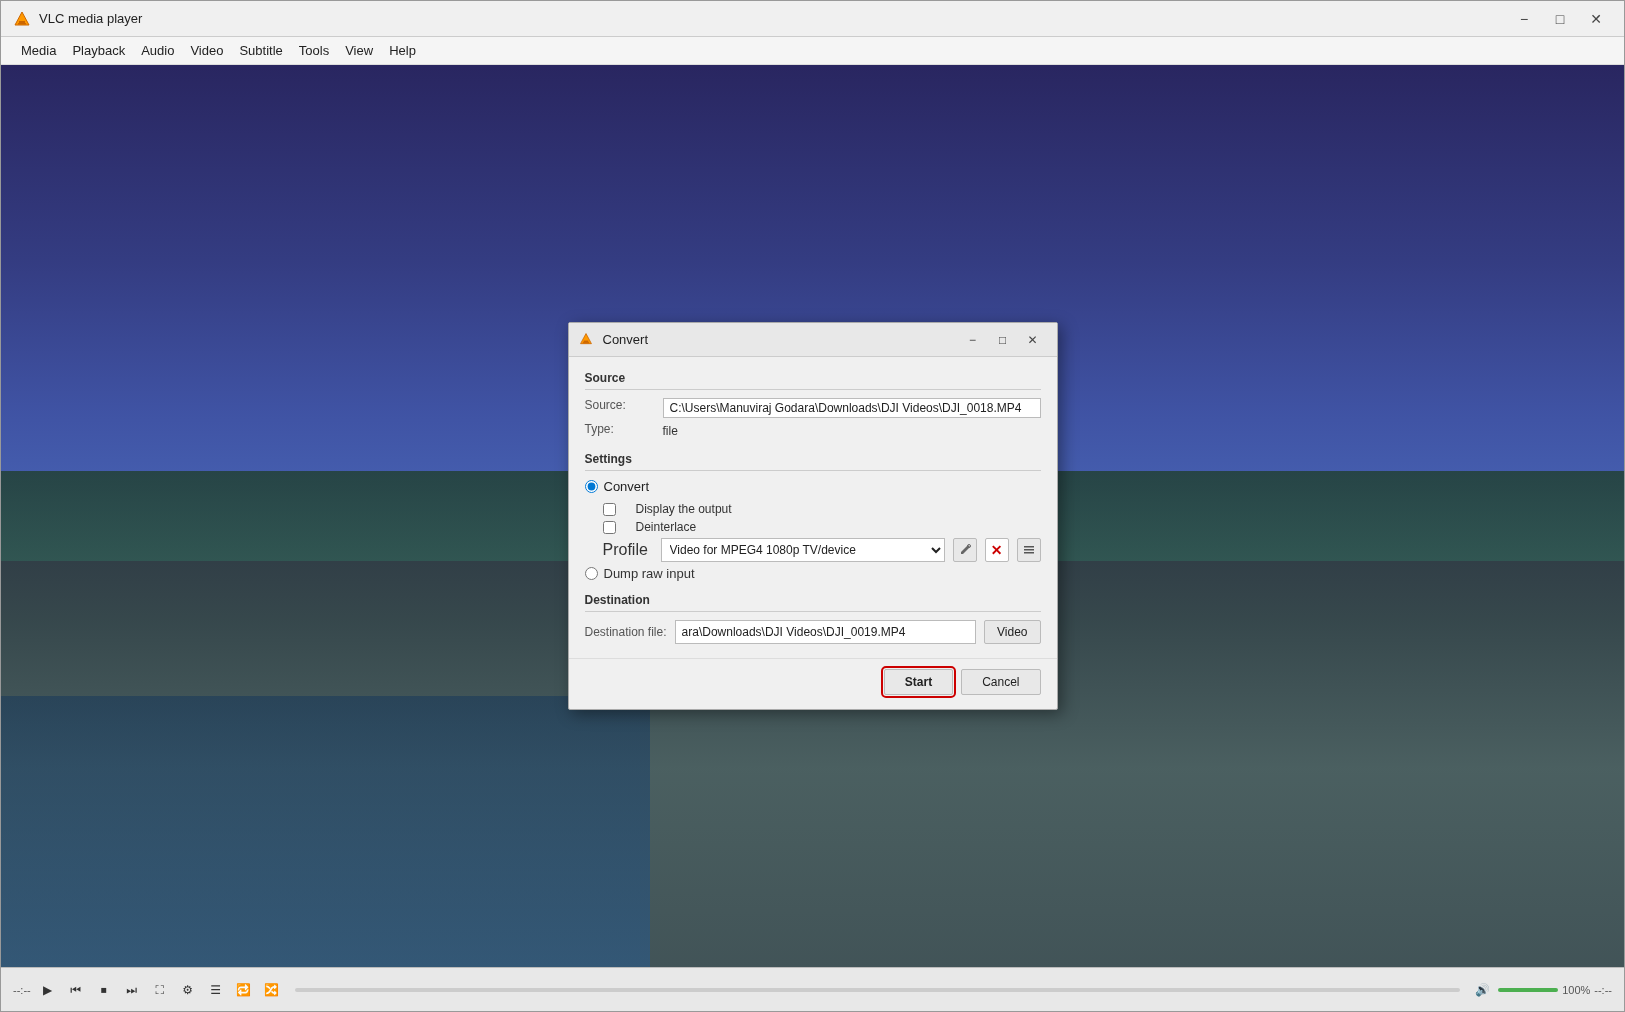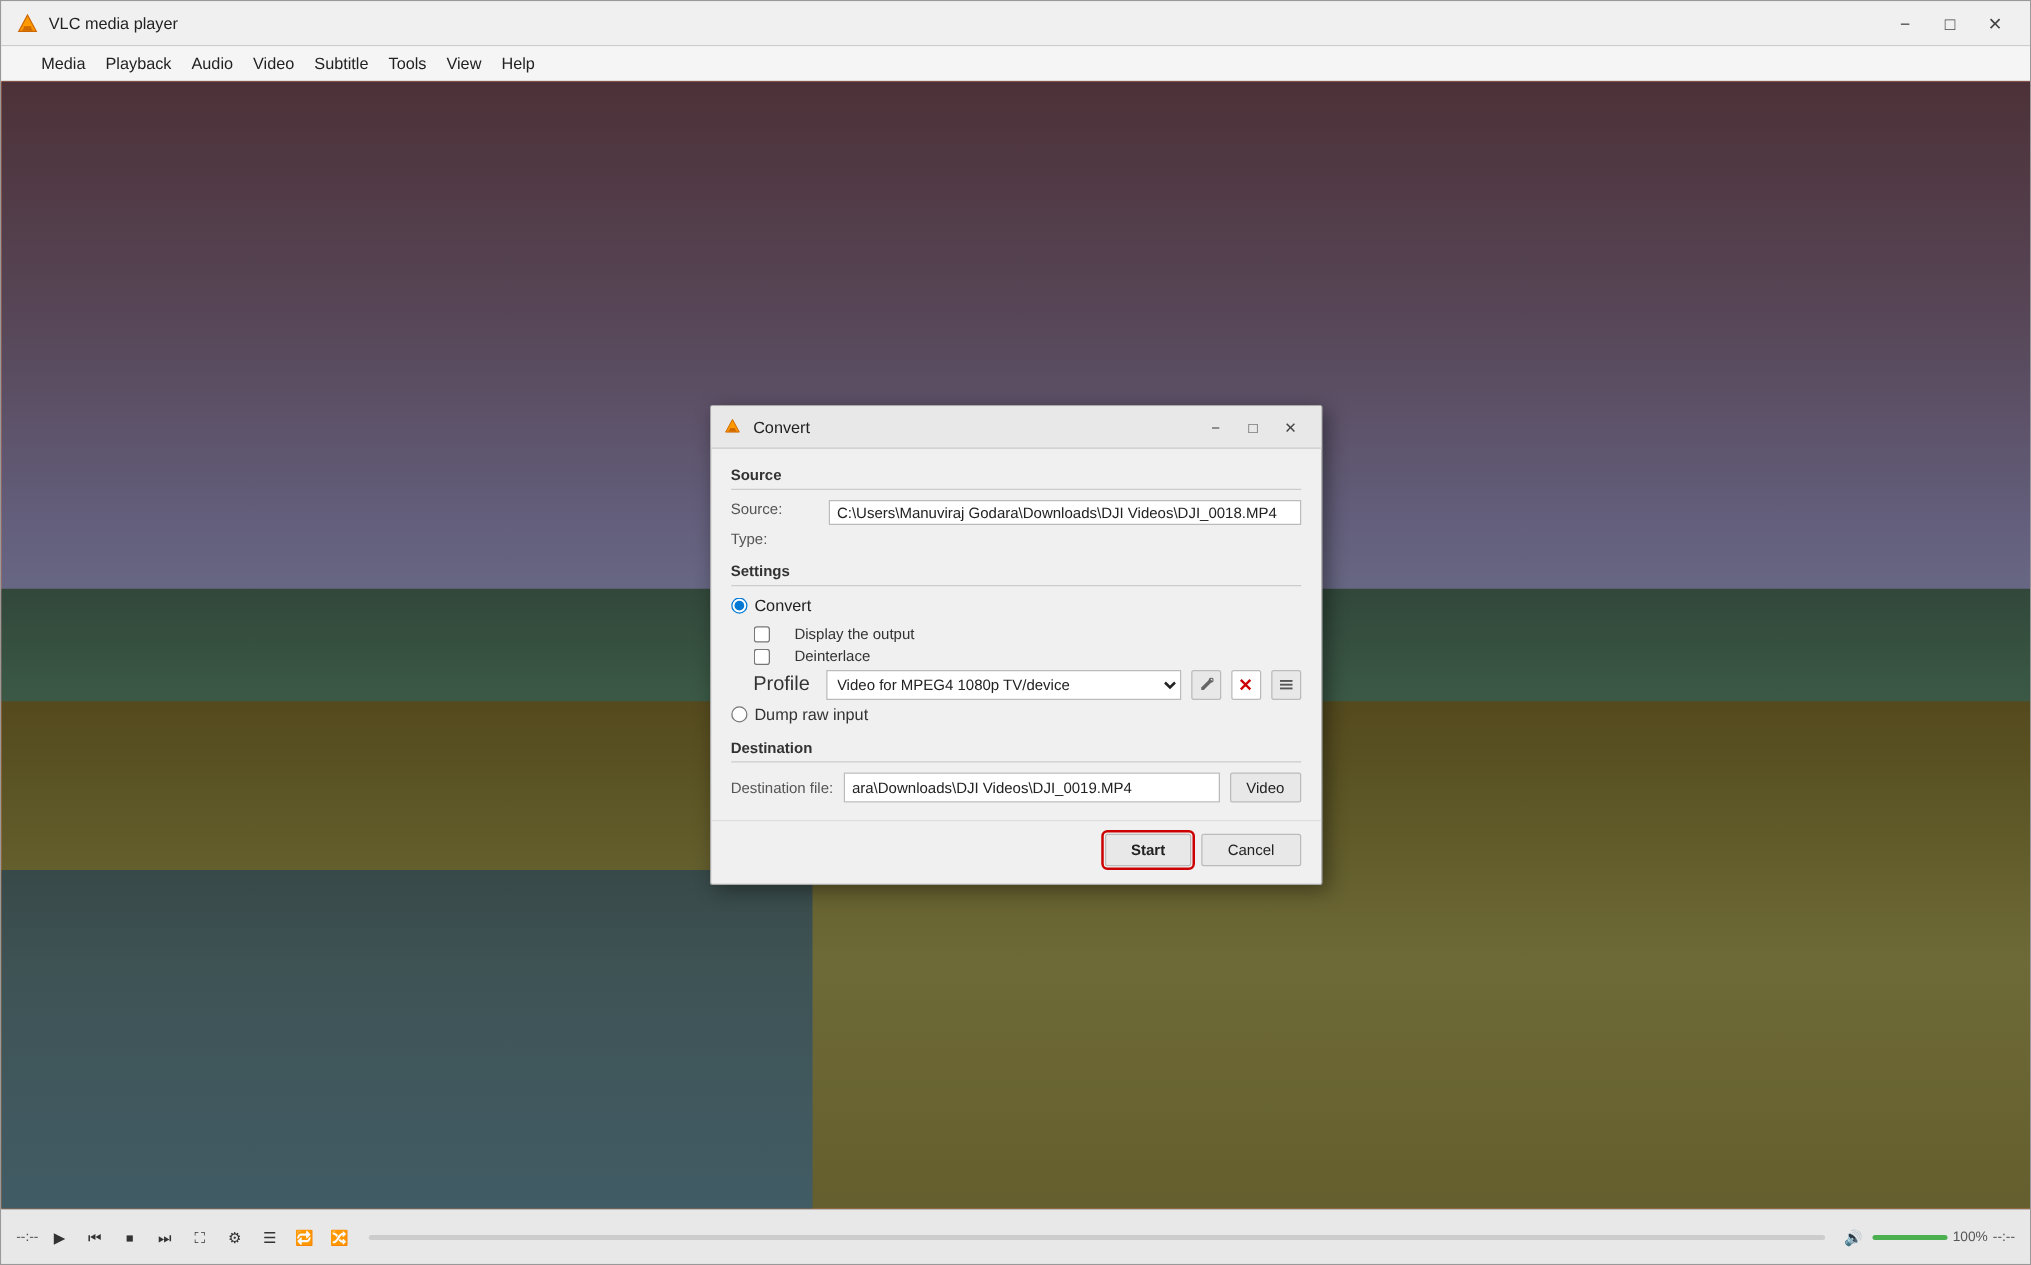--- a/index.html
+++ b/index.html
@@ -62,36 +62,36 @@
       color: #444;
       border-radius: 3px;
     }
 
     
     .menu-bar {
       height: 28px;
       background: #f5f5f5;
       display: flex;
       align-items: center;
-      padding: 0 24px;
+      padding: 0 12px;
       border-bottom: 1px solid #ddd;
       flex-shrink: 0;
     }
     .menu-item {
       padding: 3px 8px;
       cursor: pointer;
       color: #222;
       font-size: 13px;
       border-radius: 3px;
     }
 
     
     .video-area {
       flex: 1;
-      background: #c2410c;
+      background: #4c1d95;
       position: relative;
       overflow: hidden;
     }
 
     
     .bg-landscape {
       position: absolute;
       bottom: 0;
       left: 0;
       right: 0;
@@ -459,20 +459,21 @@
 
         <div class="dialog-body">
 
           <div>
             <div class="section-label">Source</div>
             <div class="section-divider"></div>
             <div class="source-grid">
               <span class="source-label">Source:</span>
               <span class="source-value">C:\Users\Manuviraj Godara\Downloads\DJI Videos\DJI_0018.MP4</span>
               <span class="source-label">Type:</span>
+              <span style="font-size:12px;color:#333;padding:2px 0;">file</span>
             </div>
           </div>
 
           <div>
             <div class="section-label">Settings</div>
             <div class="section-divider"></div>
 
             <div class="radio-row">
               <input type="radio" name="mode" id="r-convert" checked="" style="">
               <label for="r-convert">Convert</label>

